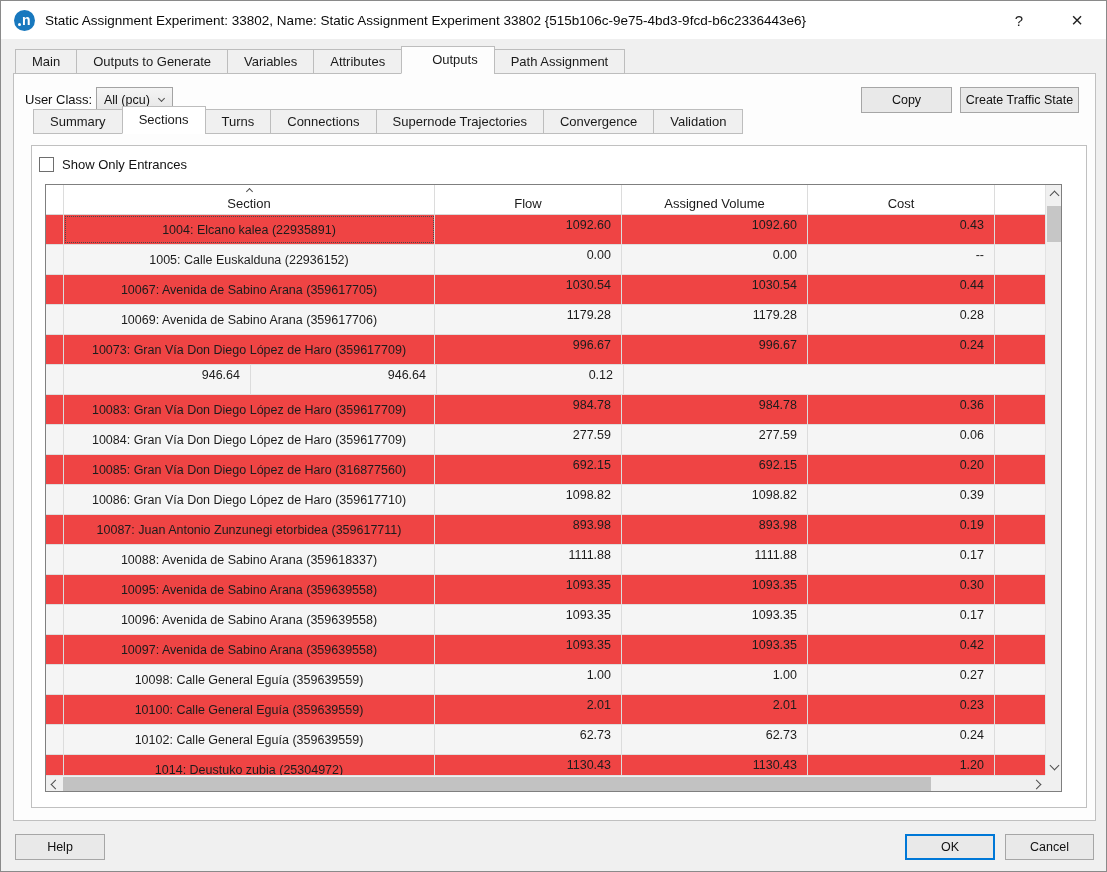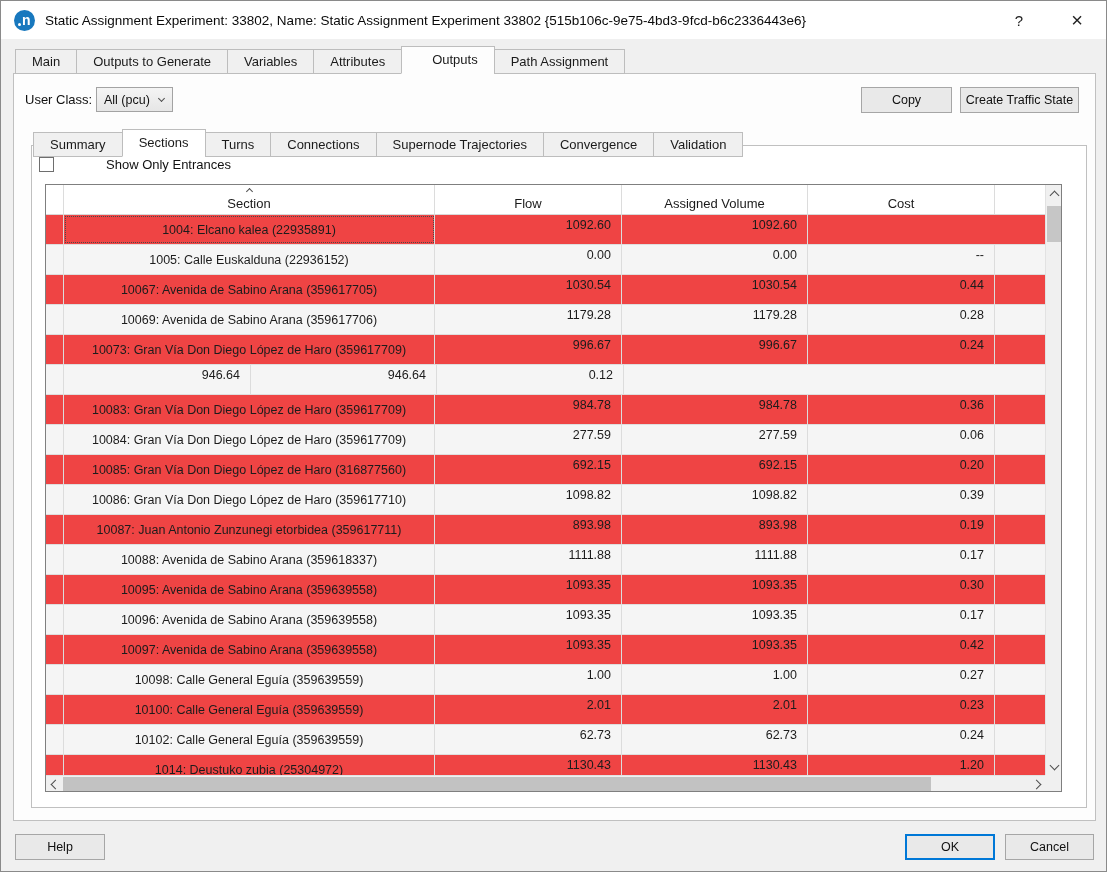--- a/index.html
+++ b/index.html
@@ -18,21 +18,21 @@
   .app-icon .dot { position:absolute; left:4px; top:13px; width:3px; height:3px; border-radius:50%; background:#fff; }
   .title { margin-left:10px; font-size:13.5px; color:#0a0a0a; white-space:nowrap; }
   .tb-right { margin-left:auto; display:flex; height:100%; }
   .tb-btn { width:58px; height:100%; display:flex; align-items:center; justify-content:center;
             font-size:15px; color:#222; cursor:default; }
   .tb-btn.close { font-size:20px; font-weight:300; }
 
   
   .tabs { position:absolute; display:flex; align-items:flex-end; z-index:3; }
   .tabs1 { top:45px; left:14px; height:28px; }
-  .tabs2 { top:128px; left:32px; height:28px; }
+  .tabs2 { top:105px; left:32px; height:28px; }
   .tab { height:25px; line-height:23px; padding:0 16px; font-size:13px; color:#1a1a1a;
          background:#f0f0f0; border:1px solid #bdbdbd; margin-right:-1px; white-space:nowrap; }
   .tabs1 .tab.active { height:28px; line-height:26px; background:#fdfdfd; border-bottom:1px solid #fdfdfd;padding-left:30px; }
   .tabs2 .tab.active { height:28px; line-height:26px; background:#ffffff; border-bottom:1px solid #ffffff; }
 
   
   .pane { position:absolute; border:1px solid #c0c0c0; z-index:1; }
   .pane1 { left:12px; top:72px; width:1083px; height:748px; background:#fdfdfd; }
   .pane2 { left:30px; top:144px; width:1056px; height:663px; background:#ffffff; z-index:2; }
 
@@ -44,21 +44,21 @@
   .combo .val { margin-left:7px; }
   .combo .chev { margin-left:auto; margin-right:8px; }
 
   .btn { position:absolute; z-index:3; background:#e9e9e9; border:1px solid #a6a6a6;
          display:flex; align-items:center; justify-content:center; font-size:12.5px; color:#111;
          cursor:default; }
   .btn-copy { left:860px; top:86px; width:91px; height:26px; }
   .btn-cts  { left:959px; top:86px; width:119px; height:26px; }
 
   
-  .cbrow { position:absolute; left:38px; top:156px; display:flex; align-items:center; z-index:3;gap:44px; }
+  .cbrow { position:absolute; left:38px; top:156px; display:flex; align-items:center; z-index:3; }
   .checkbox { width:15px; height:15px; background:#fff; border:1px solid #6e6e6e; }
   .cb-label { margin-left:8px; font-size:13px; color:#111; }
 
   
   .table { position:absolute; left:44px; top:183px; width:1017px; height:608px; z-index:3;
            background:#fff; border:1px solid #7f7f7f; }
   .thead { display:flex; height:30px; background:#fff; border-bottom:1px solid #d8d8d8;
            width:1000px; }
   .hcell { position:relative; display:flex; flex-direction:column; align-items:center;
            justify-content:flex-end; padding-bottom:3px; font-size:13px; color:#1a1a1a;
@@ -178,20 +178,21 @@
           <span>Cost</span>
         </div>
         <div class="hcell col-fill"></div>
       </div>
     <div class="tbody" id="tbody">
         <div class="trow">
           <div class="cell col-vh"></div>
           <div class="cell col-section sec focused">1004: Elcano kalea (22935891)</div>
           <div class="cell col-flow num">1092.60</div>
           <div class="cell col-av num">1092.60</div>
+          <div class="cell col-cost num">0.43</div>
           <div class="cell col-fill"></div>
         </div>
         <div class="trow alt">
           <div class="cell col-vh"></div>
           <div class="cell col-section sec">1005: Calle Euskalduna (22936152)</div>
           <div class="cell col-flow num">0.00</div>
           <div class="cell col-av num">0.00</div>
           <div class="cell col-cost num">--</div>
           <div class="cell col-fill"></div>
         </div>

